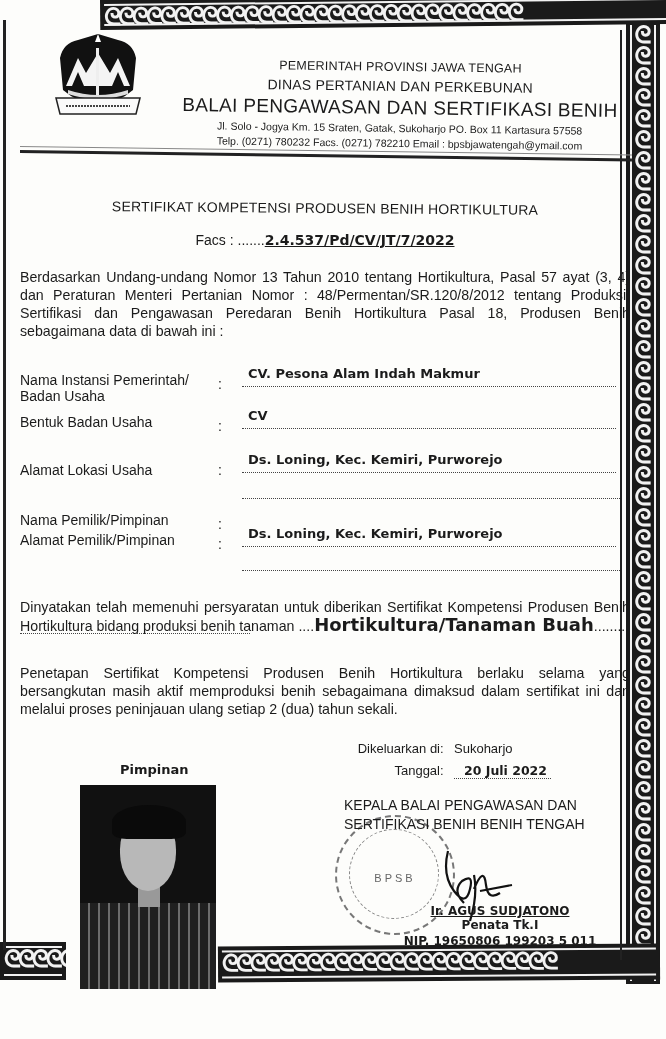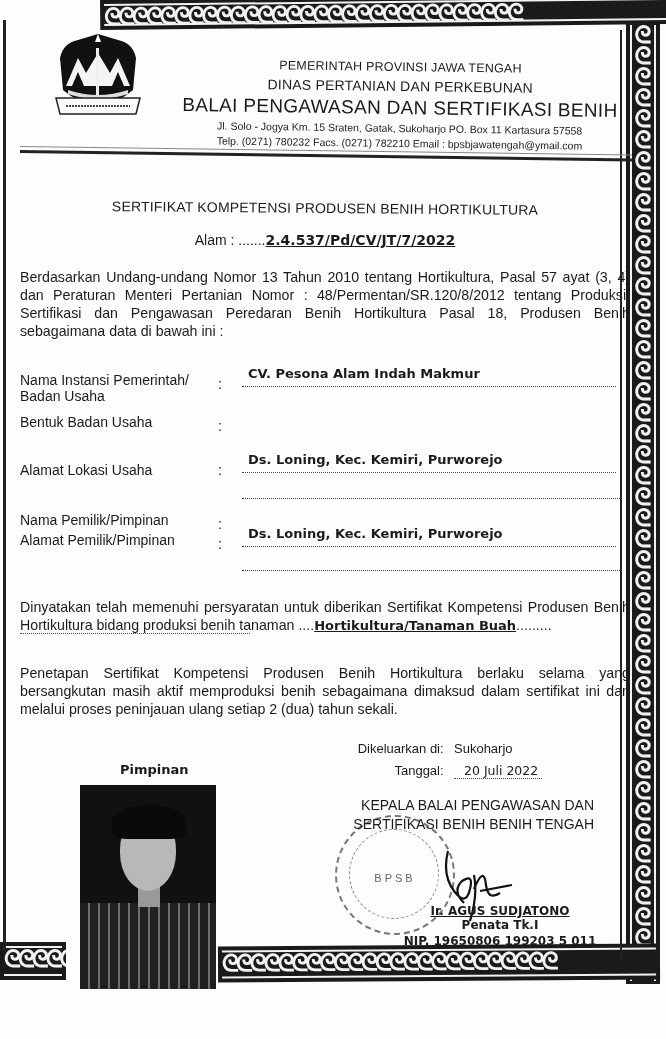--- a/index.html
+++ b/index.html
@@ -57,35 +57,35 @@
   .p2 { top:598px; }
   .p3 { top:664px; }
 
   .row { position:absolute; left:20px; width:600px; height:22px; font-size:14px; }
   .row .lbl { position:absolute; left:0; top:0; line-height:16px; }
   .row .colon { position:absolute; left:198px; top:4px; }
   .row .val { position:absolute; left:222px; right:4px; top:-6px; border-bottom:1px dotted #444; height:20px;
               font-family:"DejaVu Sans", sans-serif; font-weight:bold; font-size:13px; padding-left:6px; }
   .dotline { position:absolute; left:242px; width:378px; border-bottom:1px dotted #444; }
   .dotline-short { position:absolute; left:20px; width:230px; border-bottom:1px dotted #444; top:633px; }
-  .tanaman { font-family:"DejaVu Sans", sans-serif; font-weight:bold; font-size:13px; text-decoration:underline; }
+  .tanaman { font-family:"DejaVu Sans", sans-serif; font-weight:bold; font-size:18px; }
 
   .pimpinan-label { position:absolute; left:120px; top:762px; font-family:"DejaVu Sans", sans-serif; font-weight:bold; font-size:13px; }
   .photo { position:absolute; left:80px; top:785px; width:136px; height:204px; background:#111; overflow:hidden; }
   .photo .head { position:absolute; left:40px; top:30px; width:56px; height:76px; border-radius:45% 45% 50% 50%; background:#b8b8b8; }
   .photo .hair { position:absolute; left:32px; top:20px; width:74px; height:34px; border-radius:50% 50% 20% 20%; background:#0a0a0a; }
   .photo .neck { position:absolute; left:58px; top:100px; width:22px; height:22px; background:#999; }
   .photo .shirt { position:absolute; left:0; top:118px; width:136px; height:90px;
      background: repeating-linear-gradient(90deg,#222 0 8px,#777 8px 10px), #333; opacity:0.9; }
 
   .issued { position:absolute; left:341px; font-size:13px; }
   .issued .k { display:inline-block; width:99px;text-align:right; }
   .issued .c { display:inline-block; width:14px; }
-  .issued .date { font-family:"DejaVu Sans", sans-serif; font-weight:normal; font-size:12.5px; border-bottom:1px dotted #444; padding:0 4px 0 10px; }
-  .sig-title { position:absolute; left:344px; top:796px; width:250px; text-align:right; font-size:14px; line-height:19px; }
+  .issued .date { font-family:"DejaVu Sans", sans-serif; font-weight:bold; font-size:12.5px; border-bottom:1px dotted #444; padding:0 4px 0 10px; }
+  .sig-title { position:absolute; left:344px; top:796px; width:250px; text-align:left; font-size:14px; line-height:19px; }
   .stamp { position:absolute; left:335px; top:815px; width:116px; height:116px; border:2px dashed #777; border-radius:50%; }
   .stamp .inner { position:absolute; left:12px; top:12px; width:88px; height:88px; border:1px dashed #888; border-radius:50%; }
   .stamp .txt { position:absolute; left:0; right:0; top:55px; text-align:center; font-size:11px; color:#666; letter-spacing:3px; }
   .signature { position:absolute; left:440px; top:845px; width:80px; height:80px; }
   .officer { position:absolute; left:380px; width:240px; text-align:center; font-family:"DejaVu Sans", sans-serif; font-weight:bold; font-size:12px; }
   .officer.name { top:904px; text-decoration:underline; }
   .officer.rank { top:918px; }
   .officer.nip { top:934px; }
 </style>
 </head>
@@ -122,33 +122,34 @@
   <div class="l2">DINAS PERTANIAN DAN PERKEBUNAN</div>
   <div class="l3">BALAI PENGAWASAN DAN SERTIFIKASI BENIH</div>
   <div class="l4">Jl. Solo - Jogya Km. 15 Sraten, Gatak, Sukoharjo PO. Box 11 Kartasura 57558</div>
   <div class="l5">Telp. (0271) 780232 Facs. (0271) 782210  Email : bpsbjawatengah@ymail.com</div>
 </div>
 <div class="hdr-rule2"></div>
 <div class="hdr-rule"></div>
 
 <div class="title">SERTIFIKAT KOMPETENSI PRODUSEN BENIH HORTIKULTURA</div>
 <div class="nomor">
-  <span>Alam : .......</span><span class="val">2.4.537/Pd/CV/JT/7/2022</span>
+  <span>Facs : .......</span><span class="val">2.4.537/Pd/CV/JT/7/2022</span>
 </div>
 
 <div class="para p1">Berdasarkan Undang-undang Nomor 13 Tahun 2010 tentang Hortikultura, Pasal 57 ayat (3, 4) dan Peraturan Menteri Pertanian Nomor : 48/Permentan/SR.120/8/2012 tentang Produksi, Sertifikasi dan Pengawasan Peredaran Benih Hortikultura Pasal 18, Produsen Benih sebagaimana data di bawah ini :</div>
 
 <div class="row" style="top:372px;">
   <div class="lbl"><span>Nama Instansi Pemerintah/</span><br><span>Badan Usaha</span></div>
   <span class="colon">:</span>
   <div class="val">CV. Pesona Alam Indah Makmur</div>
 </div>
 <div class="row" style="top:414px;">
   <div class="lbl">Bentuk Badan Usaha</div>
   <span class="colon">:</span>
+  <div class="val">CV</div>
 </div>
 <div class="row" style="top:458px;">
   <div class="lbl" style="top:4px;">Alamat Lokasi Usaha</div>
   <span class="colon">:</span>
   <div class="val">Ds. Loning, Kec. Kemiri, Purworejo</div>
 </div>
 <div class="dotline" style="top:498px;"></div>
 <div class="row" style="top:512px;">
   <div class="lbl">Nama Pemilik/Pimpinan</div>
   <span class="colon">:</span>

